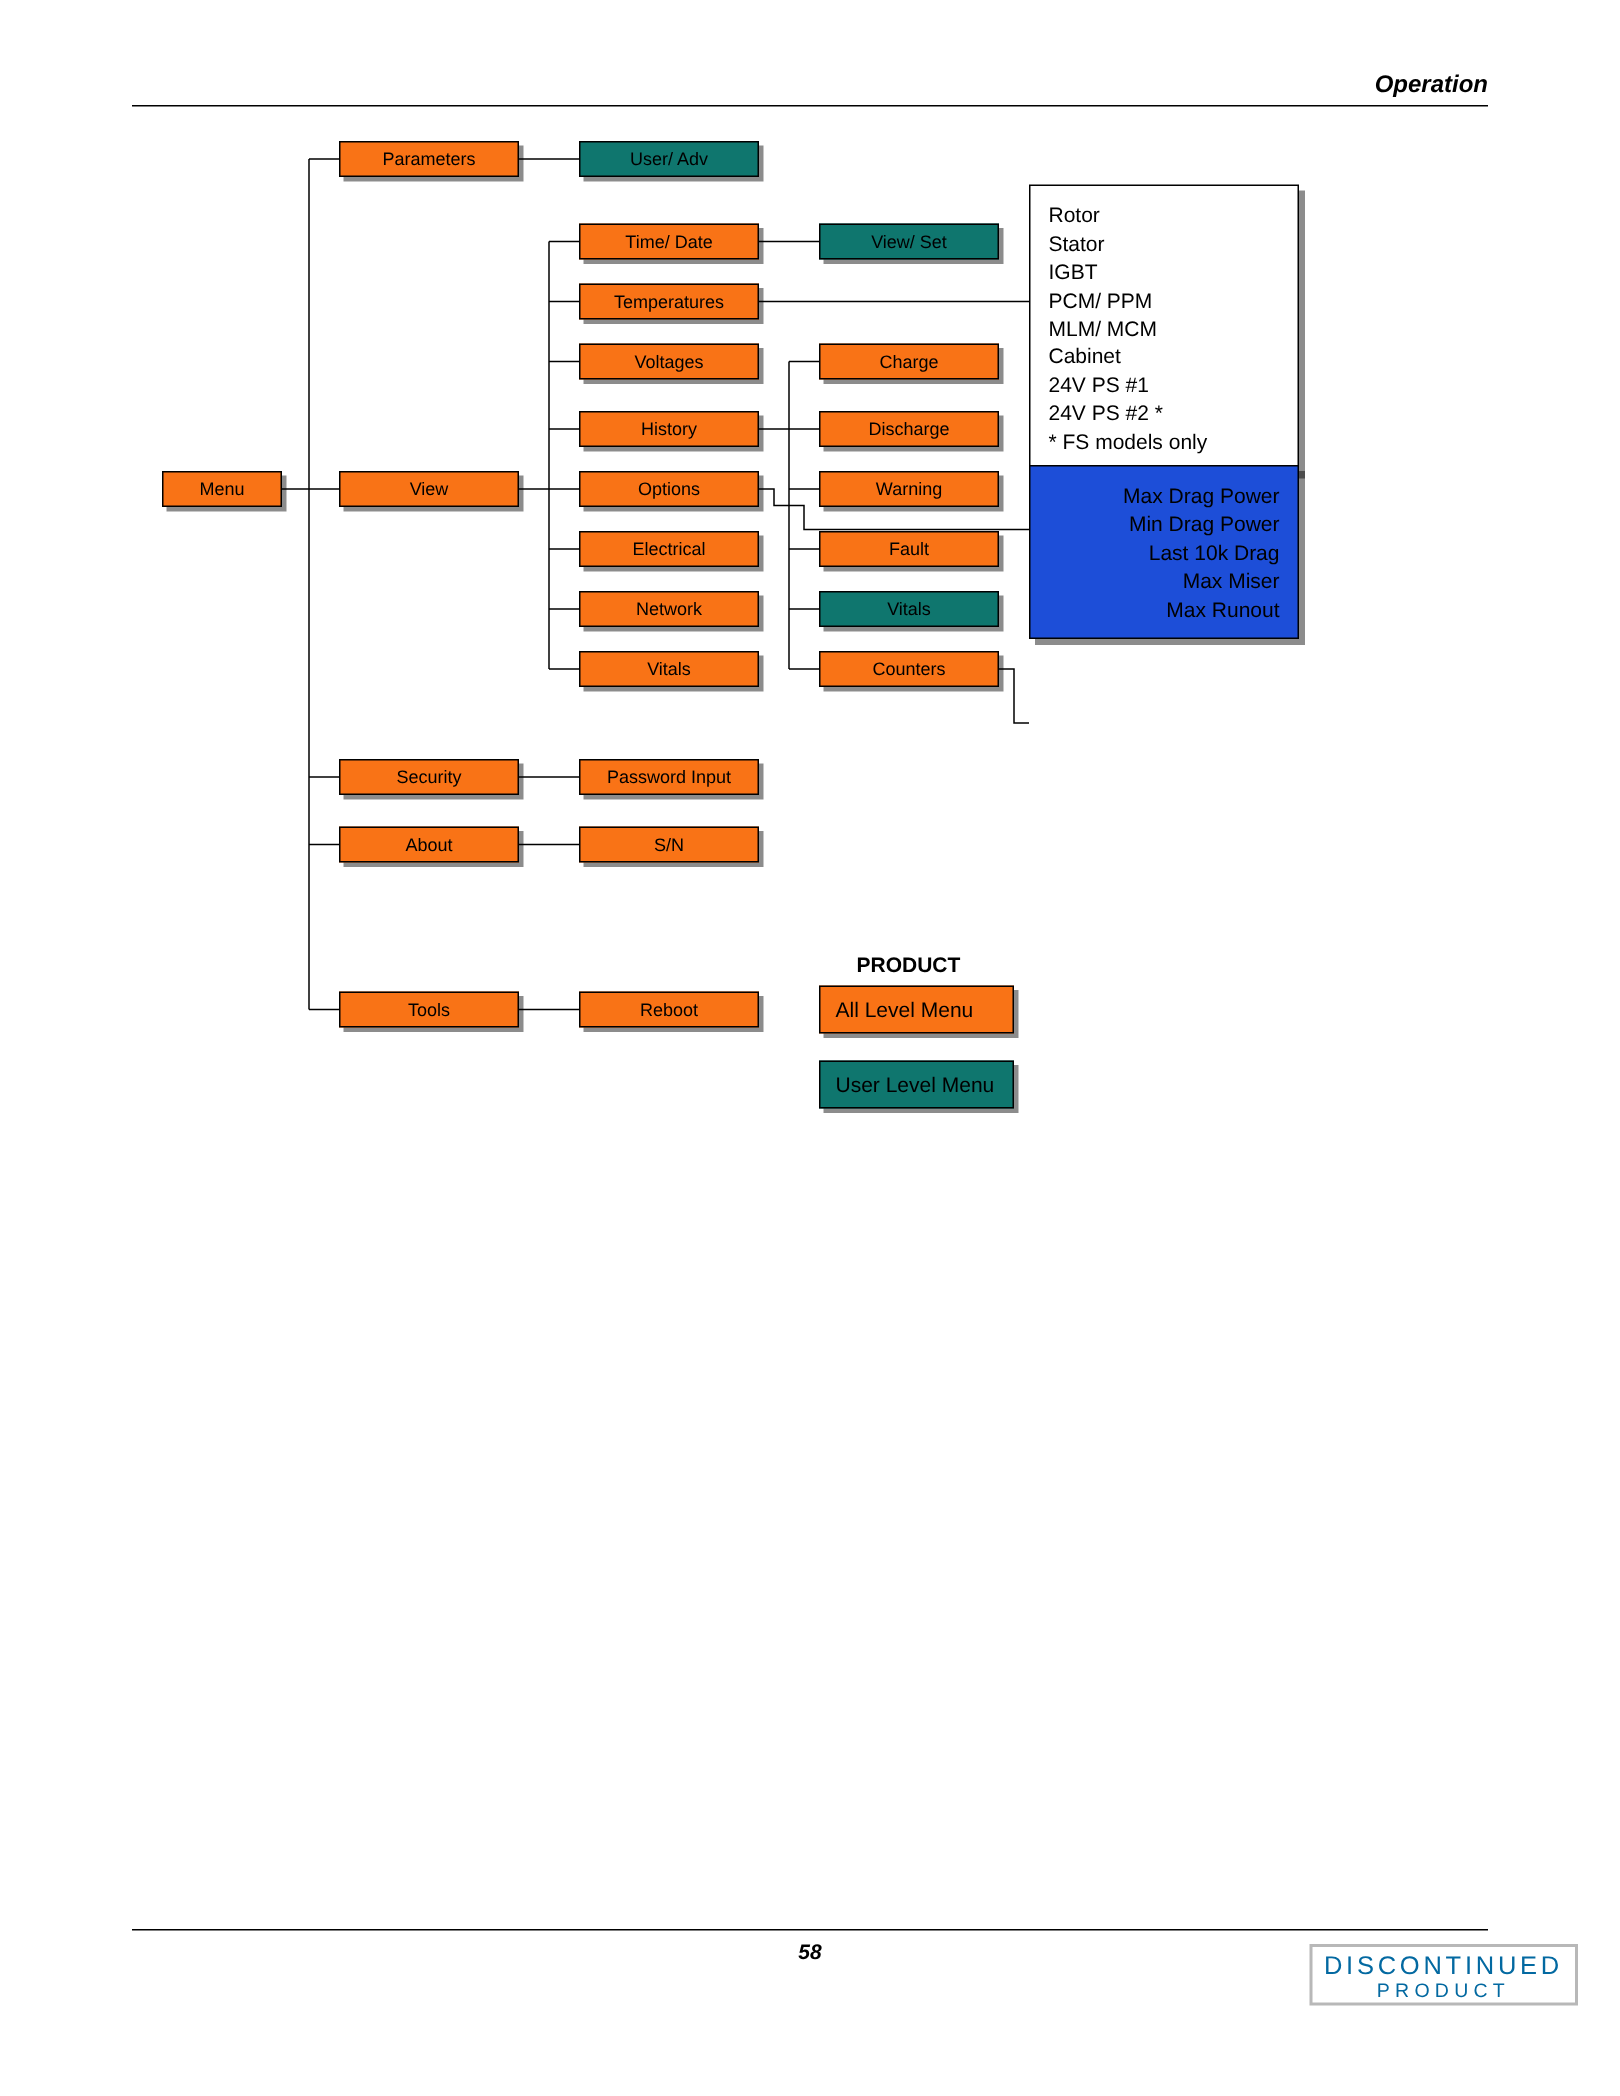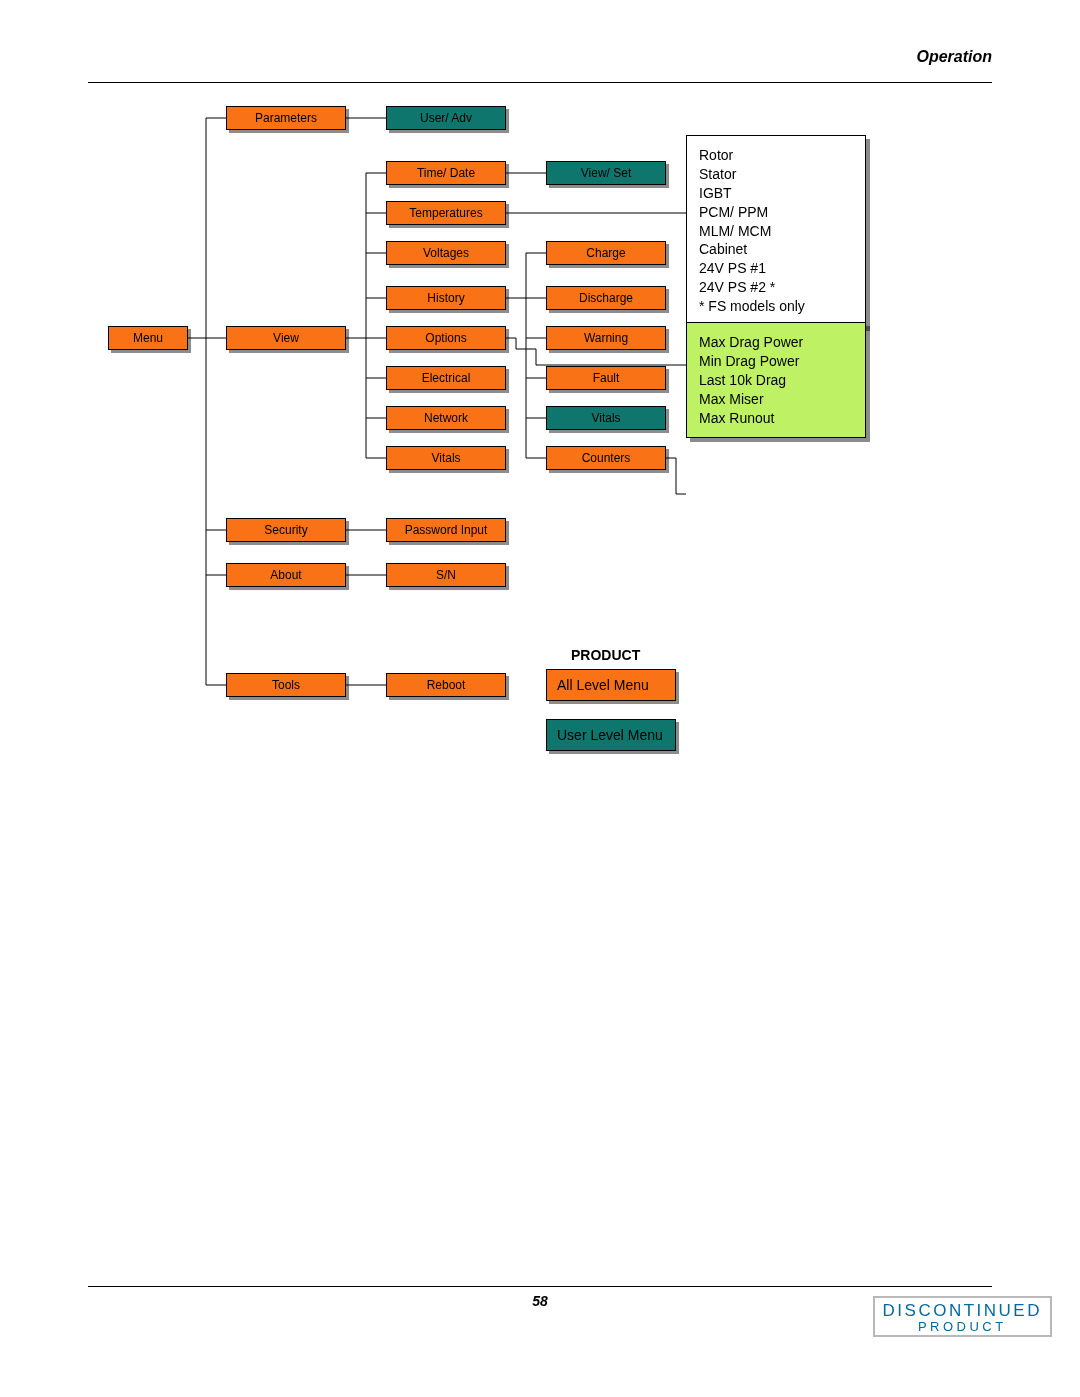--- a/index.html
+++ b/index.html
@@ -16,21 +16,21 @@
     position: absolute;
     left: 88px;
     top: 48px;
     width: 904px;
   }
   .sect-header {
     font-style: italic;
     font-weight: bold;
     text-align: right;
     font-size: 16px;
-    margin-bottom: 16px;
+    margin-bottom: 4px;
   }
   .hr { border-top: 1px solid #000; margin: 4px 0 14px 0; }
   .fig-title { font-weight: bold; font-size: 16px; margin-bottom: 8px; }
   .diagram {
     position: relative;
     width: 904px;
     height: 740px;
   }
   .node {
     position: absolute;
@@ -50,21 +50,21 @@
   .panel {
     position: absolute;
     border: 1px solid #000;
     background: #fff;
     box-shadow: 4px 4px 0 rgba(0,0,0,.45);
     font-size: 14px;
     padding: 10px 12px;
     box-sizing: border-box;
     line-height: 1.35;
   }
-  .panel.gray { background: #bef264; }
+  .panel.gray { background: #1d4ed8; text-align: right; }
   svg.wires { position: absolute; left: 0; top: 0; }
 
   .legend-title {
     position: absolute;
     font-weight: bold;
     font-size: 14px;
   }
 
   .footer-line {
     position: absolute;

